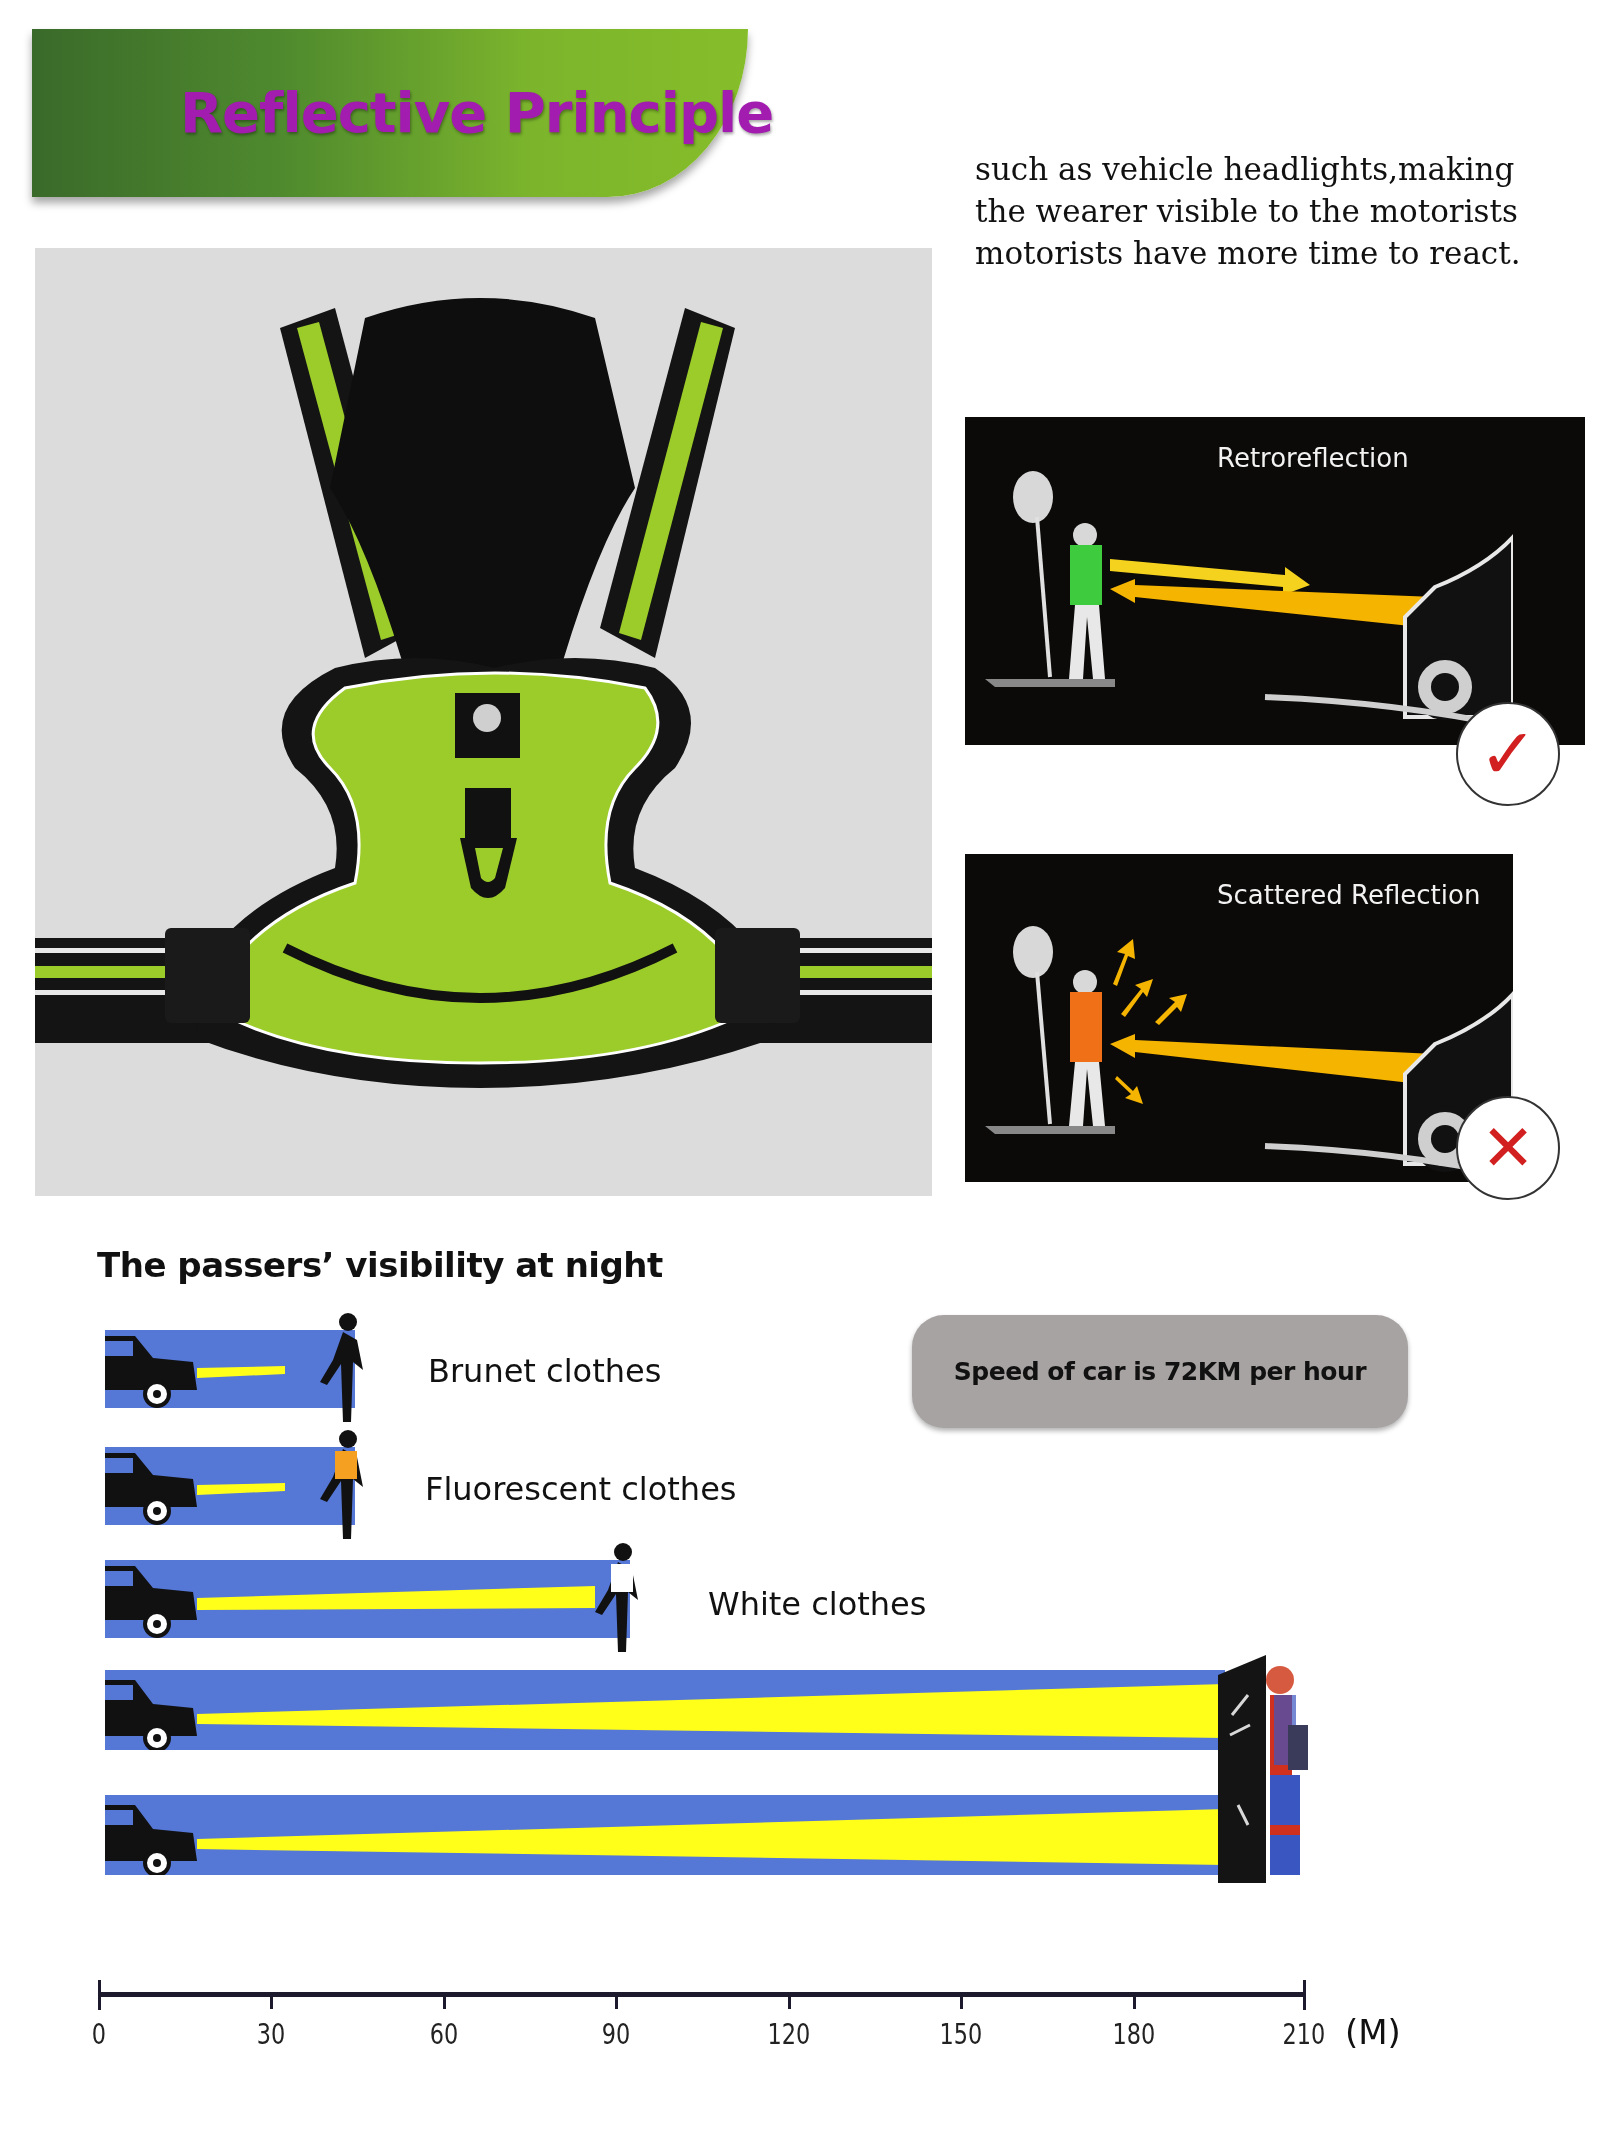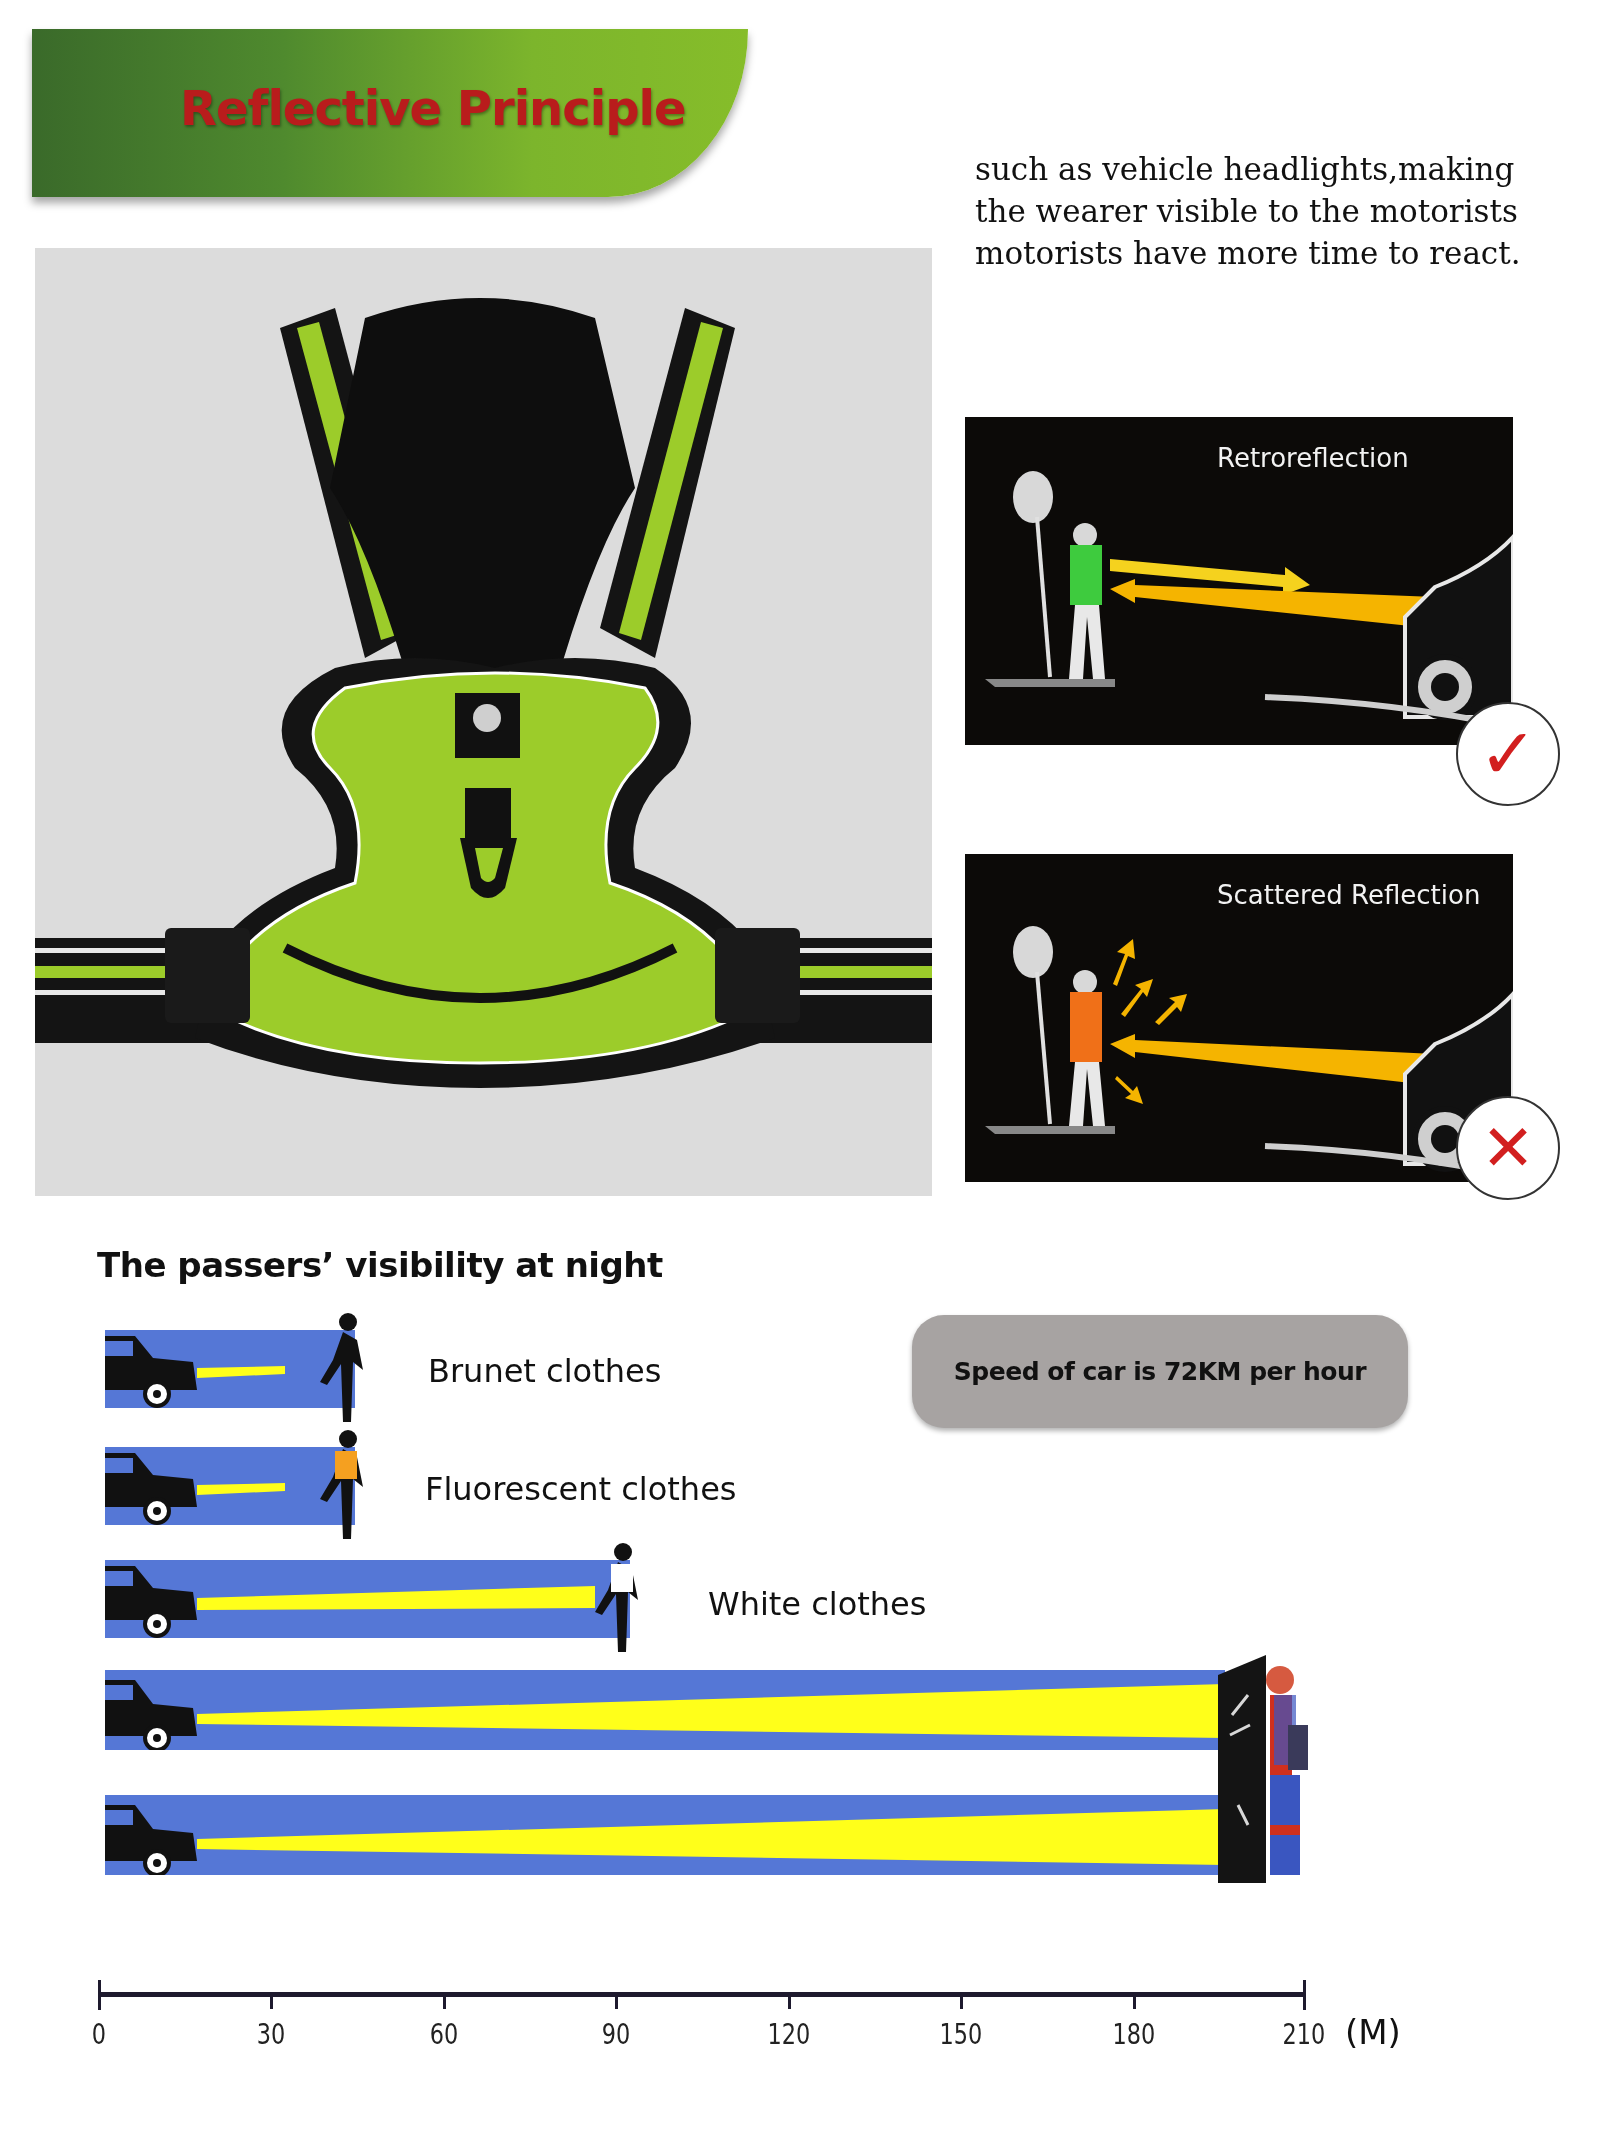--- a/index.html
+++ b/index.html
@@ -4,21 +4,21 @@
 <style>
   html, body { margin:0; padding:0; }
   body { width:1600px; height:2132px; background:#ffffff; position:relative; overflow:hidden;
          font-family:"Liberation Sans", sans-serif; }
   .abs { position:absolute; }
 
   
   #banner { left:32px; top:29px; width:716px; height:168px;
     background:linear-gradient(90deg,#3a6a2a 0%,#4f8a2e 35%,#7cb52c 70%,#86bd2a 100%);
     border-radius:0 0 140px 0 / 0 0 168px 0; box-shadow:0 6px 8px rgba(0,0,0,0.35); }
-  #banner-title { left:180px; top:80px; color:#b91c1c; font-weight:bold; font-size:48px;
+  #banner-title { left:180px; top:80px; color:#a21caf; font-weight:bold; font-size:56px;
     font-family:"DejaVu Sans", sans-serif; letter-spacing:-1px; text-shadow:1px 2px 3px rgba(0,0,0,0.35); }
 
   
   #photo { left:35px; top:248px; width:897px; height:948px; background:#dcdcdc; overflow:hidden; }
 
   
   #desc { left:975px; top:148px; width:570px; font-family:"DejaVu Serif", serif; font-size:31px;
     line-height:42px; color:#111; }
   #desc .first { padding-left:230px; display:block; }
 
@@ -85,21 +85,21 @@
     <path d="M250,700 Q445,800 640,700" stroke="#111" stroke-width="10" fill="none"></path>
   </svg>
 </div>
 
 <div id="desc" class="abs">
   <span style="display:block">such as vehicle headlights,making</span>
   <span style="display:block">the wearer visible to the motorists</span>
   <span style="display:block">motorists have more time to react.</span>
 </div>
 
-<div class="abs panel" style="left:965px; top:417px; width:548px; height:328px;">
+<div class="abs panel" style="left:965px; top:417px; width:620px; height:328px;">
   <div class="abs panel-title" style="left:252px; top:26px;">Retroreflection</div>
   <svg class="abs" style="left:0; top:0;" width="548" height="328">
 
     <ellipse cx="68" cy="80" rx="20" ry="26" fill="#d8d8d8"></ellipse>
     <line x1="72" y1="100" x2="85" y2="260" stroke="#e0e0e0" stroke-width="4"></line>
     <circle cx="120" cy="118" r="12" fill="#d8d8d8"></circle>
     <rect x="105" y="128" width="32" height="60" fill="#3ecb3e"></rect>
     <path d="M110,188 L104,262 L118,262 L122,200 L128,262 L140,262 L134,188 Z" fill="#e8e8e8"></path>
     <path d="M20,262 L150,262 L150,270 L30,270 Z" fill="#888"></path>
 

